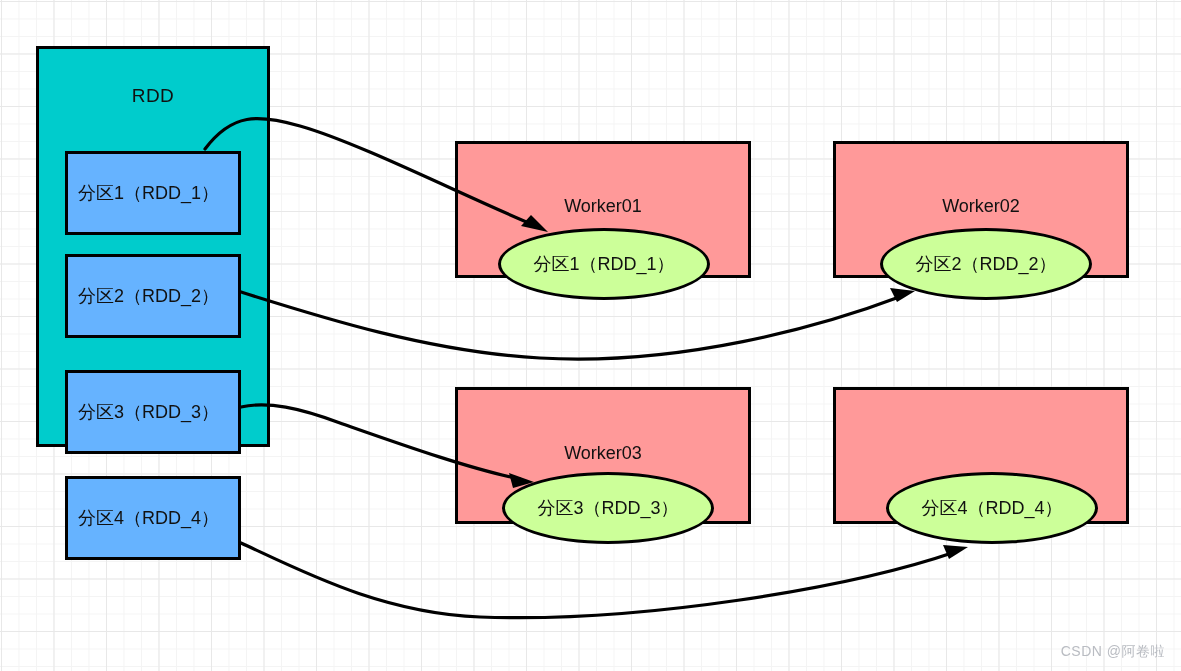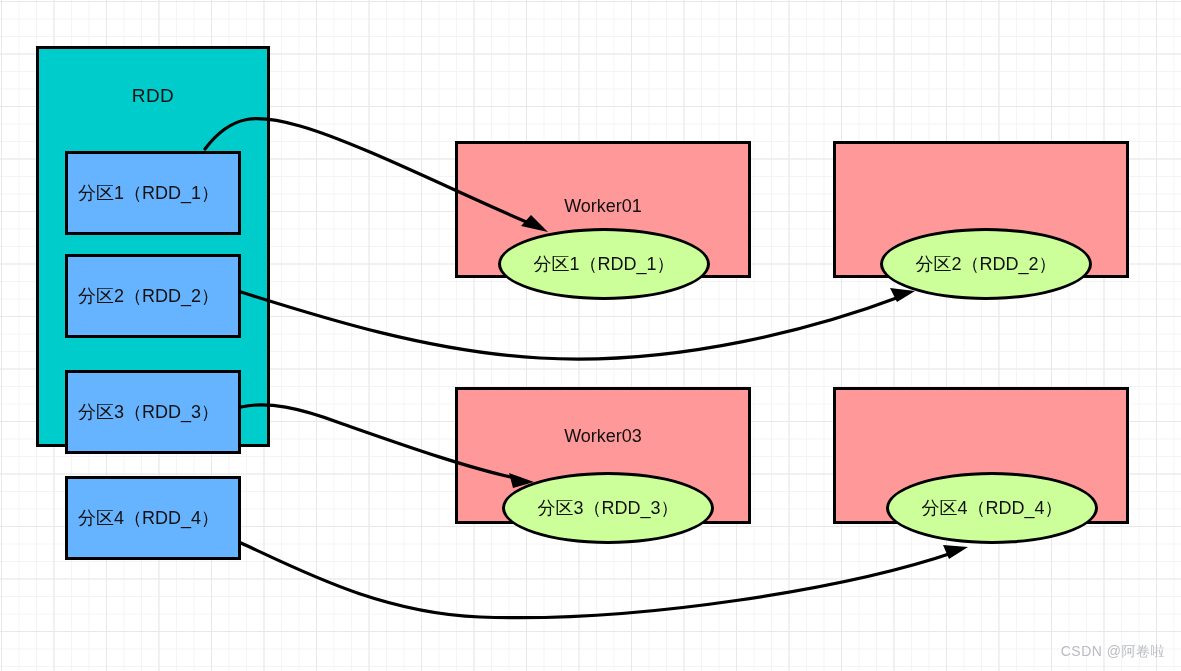--- a/index.html
+++ b/index.html
@@ -91,21 +91,21 @@
 
   .worker-title {
     position: absolute;
     left: 0;
     top: 52px;
     width: 100%;
     text-align: center;
     font-size: 18px;
     color: #111111;
   }
-  .worker-title.lower { top: 36px; }
+  .worker-title.lower { top: 53px; }
 
   
   .ellipse {
     position: absolute;
     width: 212px;
     height: 72px;
     border-radius: 50%;
     background: #CCFF99;
     border: 3px solid #000000;
     box-sizing: border-box;
@@ -178,20 +178,21 @@
   </div>
 
   <div class="worker w1">
     <div class="worker-title">Worker01</div>
     <div class="ellipse e1">
       <span>分区1（RDD_1）</span>
     </div>
   </div>
 
   <div class="worker w2">
+    <div class="worker-title">Worker02</div>
     <div class="ellipse e2">
       <span>分区2（RDD_2）</span>
     </div>
   </div>
 
   <div class="worker w3">
     <div class="worker-title lower">Worker03</div>
     <div class="ellipse e3">
       <span>分区3（RDD_3）</span>
     </div>

